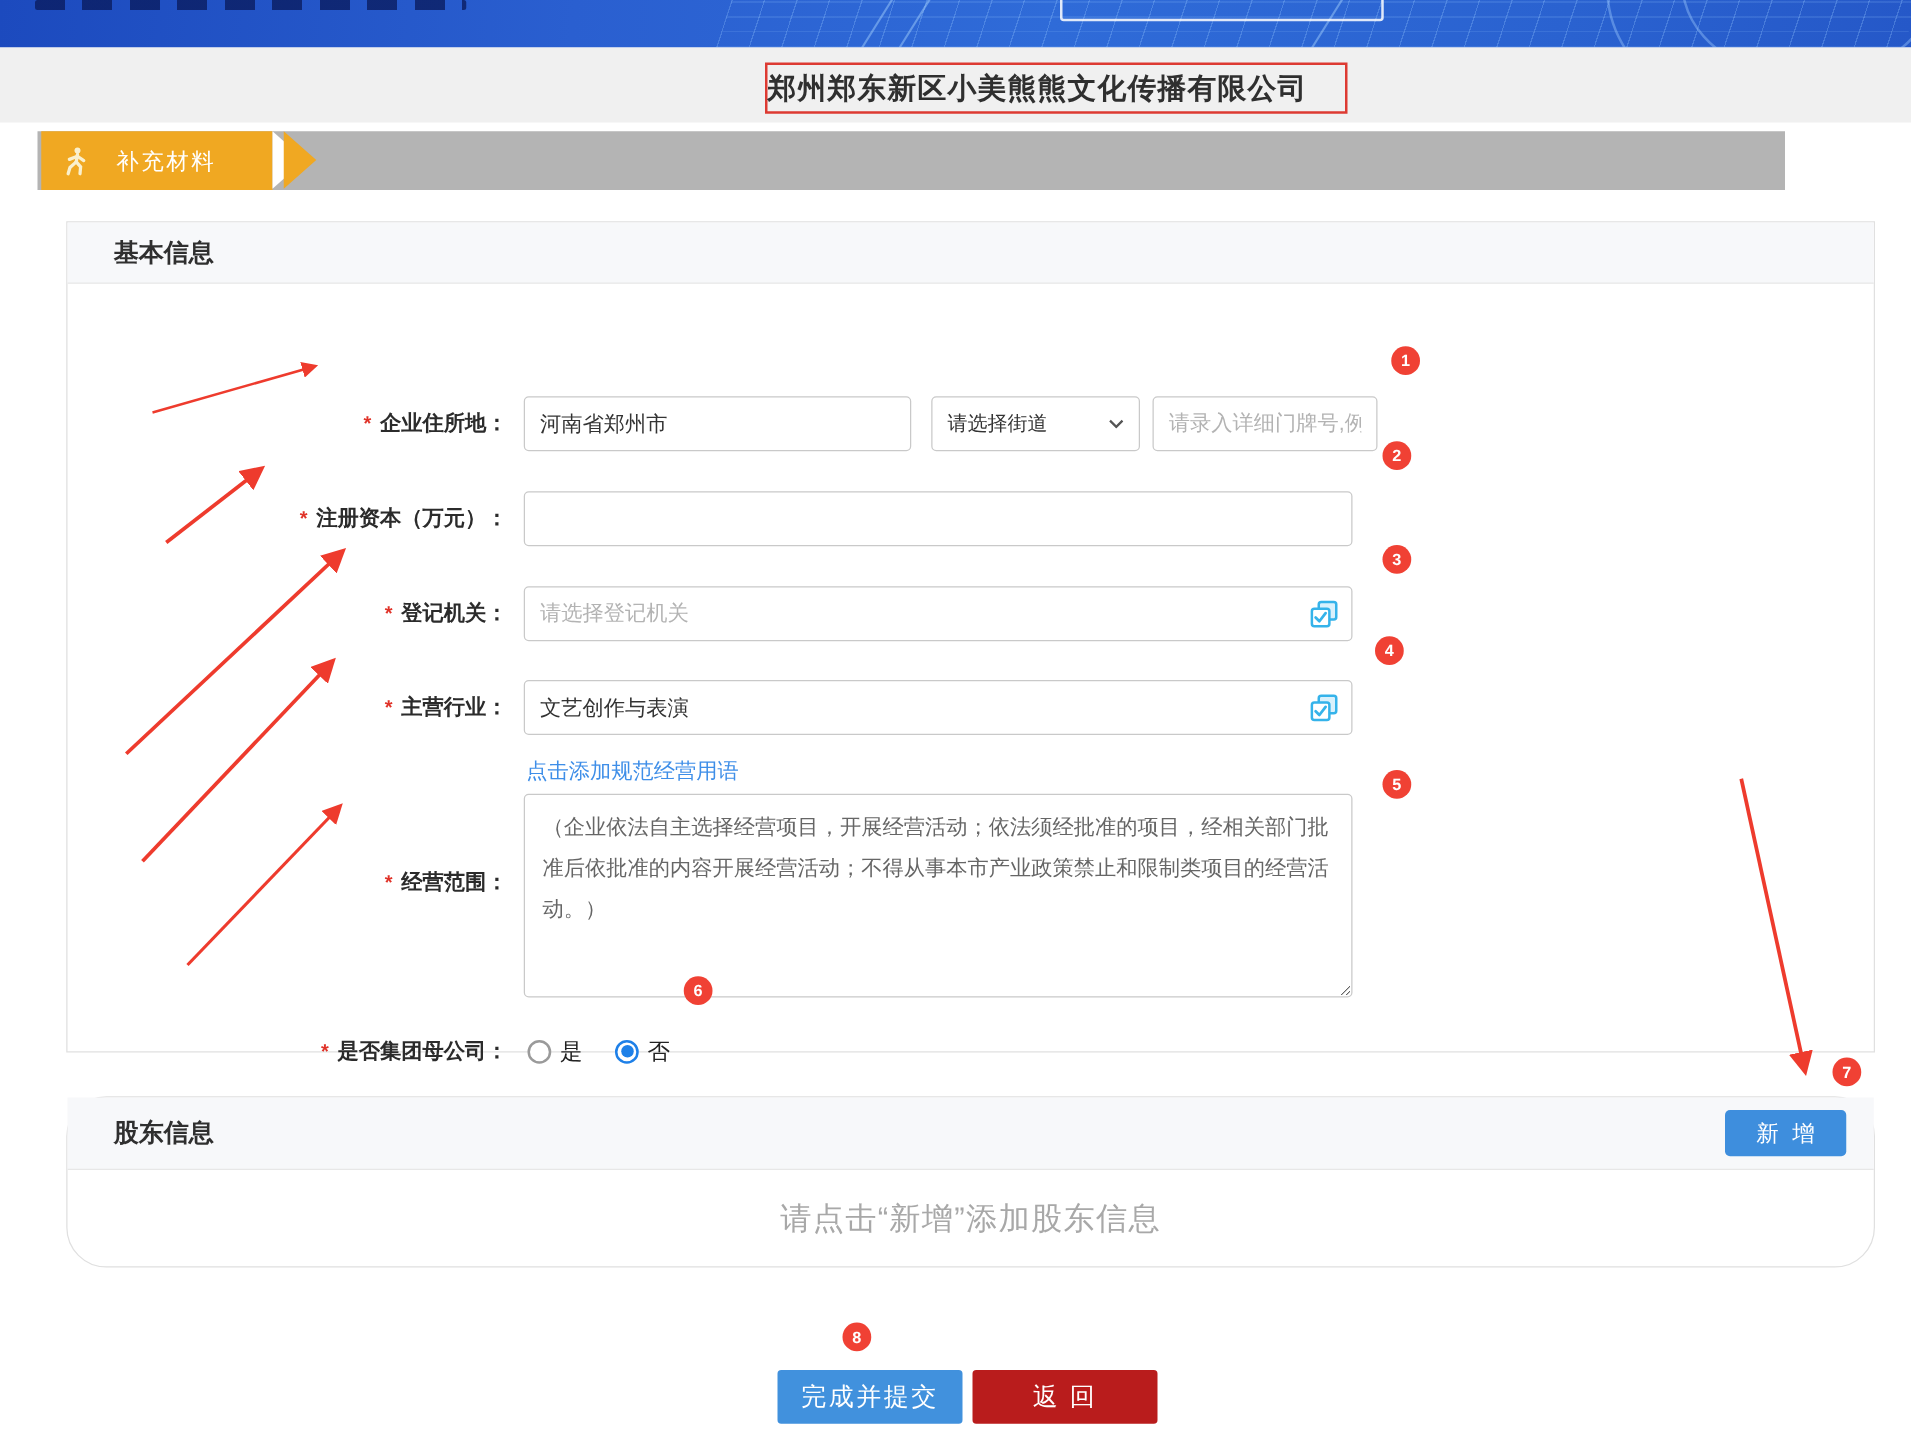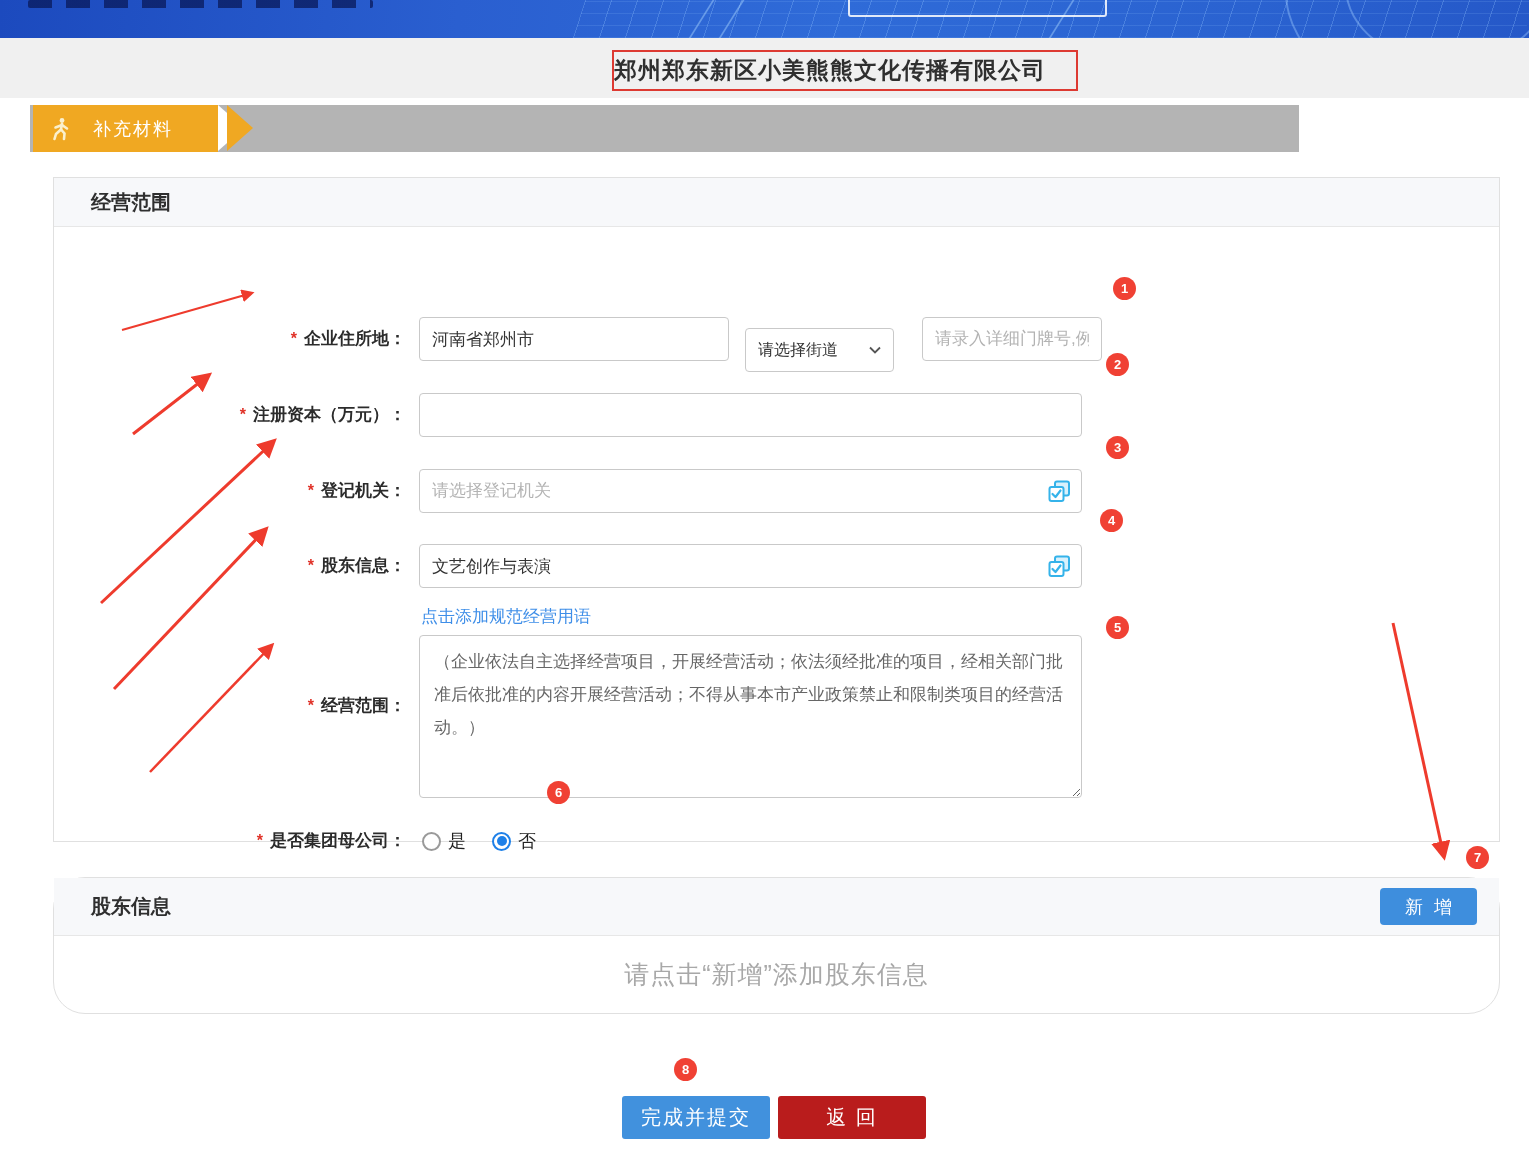--- a/index.html
+++ b/index.html
@@ -19,21 +19,21 @@
   .banner .darkmarks{position:absolute;left:28px;top:0;width:345px;height:8px;opacity:.85;border-radius:2px;
           background:repeating-linear-gradient(90deg,rgba(9,26,92,.9) 0 24px,transparent 24px 38px);}
 
   
   .title-strip{position:absolute;left:0;top:38px;width:1529px;height:60px;background:#f0f0f0;}
   .company-box{position:absolute;left:612px;top:12px;width:466px;height:41px;border:2px solid #dd3a32;
           display:flex;align-items:center;justify-content:flex-start;box-sizing:border-box;}
   .company-box span{font-size:23px;font-weight:bold;color:#2f2f2f;letter-spacing:1px;white-space:nowrap;}
 
   
-  .progress{position:absolute;left:30px;top:105px;width:1269px;height:47px;background:#b4b4b4;}
+  .progress{position:absolute;left:30px;top:105px;width:1398px;height:47px;background:#b4b4b4;}
   .step{position:absolute;left:3px;top:0;width:185px;height:47px;background:#f0a822;display:flex;align-items:center;}
   .step .chev-white{position:absolute;left:185px;top:0;width:0;height:0;
           border-top:23.5px solid transparent;border-bottom:23.5px solid transparent;border-left:26px solid #ffffff;}
   .step .chev-orange{position:absolute;left:194px;top:0;width:0;height:0;
           border-top:23.5px solid transparent;border-bottom:23.5px solid transparent;border-left:26px solid #f0a822;}
   .step .walker{margin-left:18px;}
   .step .label{color:#fff;font-size:18px;margin-left:22px;letter-spacing:2px;}
 
   
   .panel{position:absolute;background:#fff;border:1px solid #e0e0e0;box-sizing:border-box;}
@@ -122,29 +122,29 @@
         </g>
       </svg>
       <span class="label">补充材料</span>
       <span class="chev-white"></span>
       <span class="chev-orange"></span>
     </div>
   </div>
 
   <div class="panel" id="basic-panel">
     <div class="panel-hd">
-      <span class="hd-title">经营范围</span>
+      <span class="hd-title">基本信息</span>
     </div>
     <div class="form">
 
       <div class="lbl" style="top:91px;line-height:44px;">
         <span class="req">*</span><span>企业住所地：</span>
       </div>
       <input class="tx-input" style="left: 365px; top: 91px; width: 310px;" value="河南省郑州市">
-      <div class="sel" style="left:691px;top:102px;width:149px;">
+      <div class="sel" style="left:691px;top:91px;width:167px;">
         <span>请选择街道</span>
         <svg width="12" height="8" viewBox="0 0 12 8">
           <polyline points="1,1.5 6,6.5 11,1.5" fill="none" stroke="#555" stroke-width="1.8"></polyline>
         </svg>
       </div>
       <input class="tx-input" style="left: 858px; top: 91px; width: 180px; margin-left: 10px;" placeholder="请录入详细门牌号,例">
 
       <div class="lbl" style="top:167px;line-height:44px;">
         <span class="req">*</span><span>注册资本（万元）：</span>
       </div>
@@ -156,21 +156,21 @@
       <div class="pick-wrap" style="left:365px;top:243px;width:663px;height:44px;">
         <input class="tx-input" placeholder="请选择登记机关" style="">
         <svg class="pick-icon" viewBox="0 0 23 23">
           <rect x="7" y="1.5" width="14" height="14" rx="2" fill="#d9f1fc" stroke="#35b3ea" stroke-width="2"></rect>
           <rect x="1.5" y="7" width="14" height="14" rx="2" fill="#ffffff" stroke="#35b3ea" stroke-width="2"></rect>
           <polyline points="4.5,14 7.5,17 12.5,10.5" fill="none" stroke="#35b3ea" stroke-width="2.2" stroke-linecap="round" stroke-linejoin="round"></polyline>
         </svg>
       </div>
 
       <div class="lbl" style="top:318px;line-height:44px;">
-        <span class="req">*</span><span>股东信息：</span>
+        <span class="req">*</span><span>主营行业：</span>
       </div>
       <div class="pick-wrap" style="left:365px;top:318px;width:663px;height:44px;">
         <input class="tx-input" value="文艺创作与表演" style="">
         <svg class="pick-icon" viewBox="0 0 23 23">
           <rect x="7" y="1.5" width="14" height="14" rx="2" fill="#d9f1fc" stroke="#35b3ea" stroke-width="2"></rect>
           <rect x="1.5" y="7" width="14" height="14" rx="2" fill="#ffffff" stroke="#35b3ea" stroke-width="2"></rect>
           <polyline points="4.5,14 7.5,17 12.5,10.5" fill="none" stroke="#35b3ea" stroke-width="2.2" stroke-linecap="round" stroke-linejoin="round"></polyline>
         </svg>
       </div>
 

